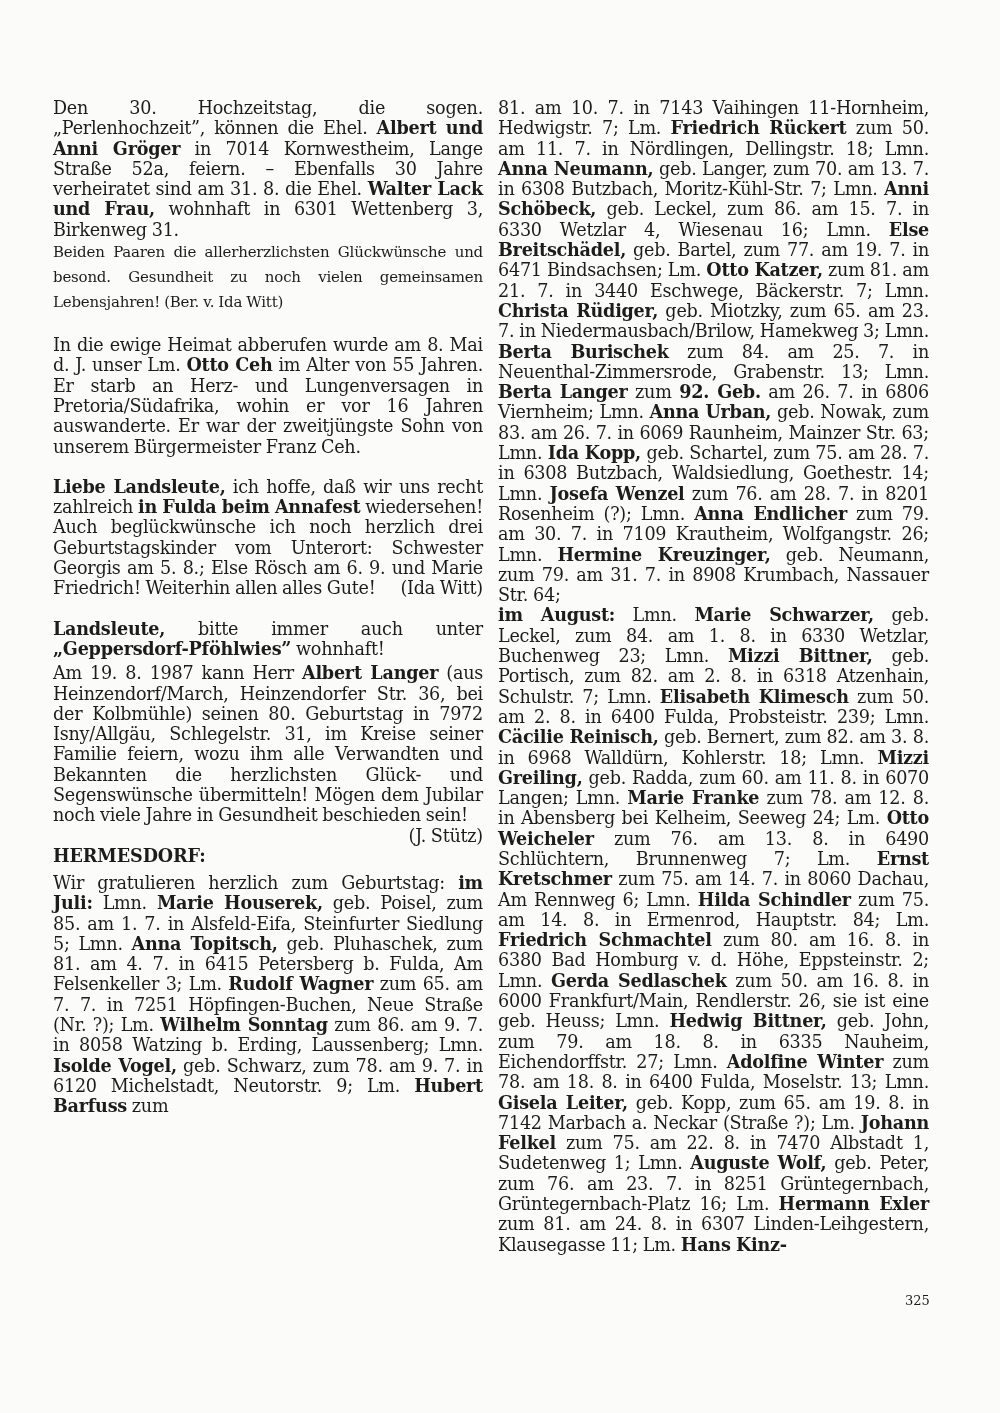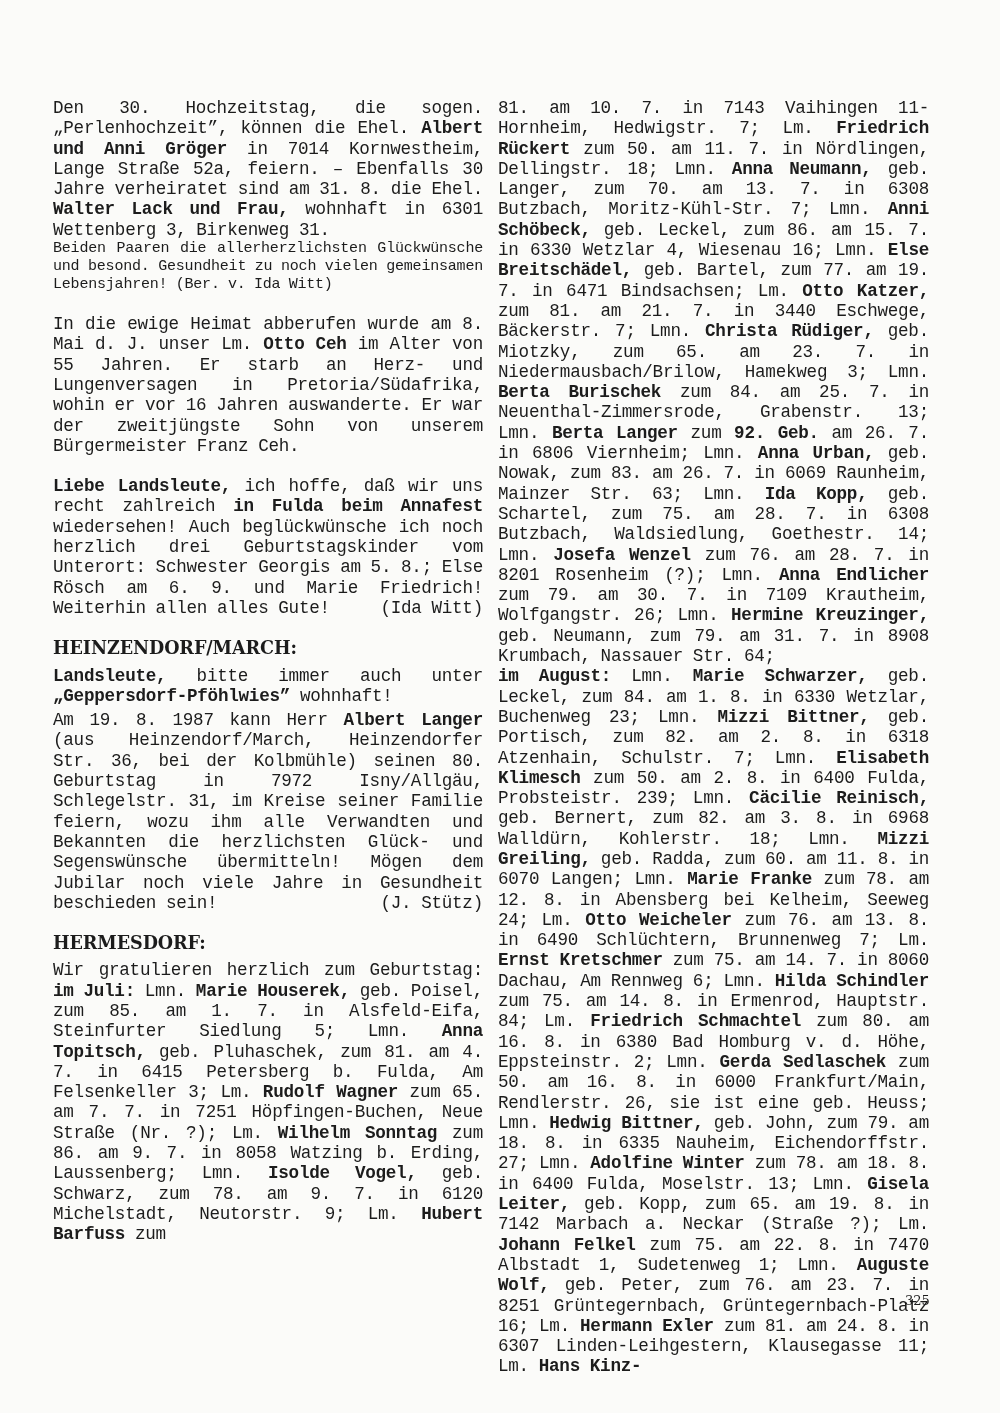--- a/index.html
+++ b/index.html
@@ -17,24 +17,24 @@
     top: 98px;
     width: 430px;
     font-size: 17.6px;
     line-height: 20.3px;
     text-align: justify;
     letter-spacing: -0.25px;
     word-spacing: -0.5px;
   }
   .col-left { left: 53px; }
   .col-right { left: 498px; width: 431px; }
-  p { margin: 0; font-family: Liberation Mono, monospace; }
+  p { margin: 0; }
   .small {
     font-size: 15px;
-    line-height: 18px;
+    line-height: 25px;
     letter-spacing: -0.2px;
   }
   b { font-weight: bold; }
   .gap-lg { height: 20px; }
   .heading {
     font-weight: bold;
     font-size: 17.6px;
     margin: 0 0 7px 0;
     letter-spacing: -0.1px;
   }
@@ -65,21 +65,20 @@
     </p>
 
     <div class="gap-lg"></div>
 
     <p>
       <b>Liebe Landsleute,</b><span> ich hoffe, daß wir uns recht zahlreich </span><b>in Fulda beim Annafest</b><span> wiedersehen! Auch beglückwünsche ich noch herzlich drei Geburtstagskinder vom Unterort: Schwester Georgis am 5. 8.; Else Rösch am 6. 9. und Marie Friedrich! Weiterhin allen alles Gute!</span><span class="sign-inline">(Ida Witt)</span>
     </p>
 
     <div class="gap-lg"></div>
 
-    <h2 class="heading">HEINZENDORF/MARCH:</h2>
     <p>
       <b>Landsleute,</b><span> bitte immer auch unter </span><b>„Geppersdorf-Pföhlwies”</b><span> wohnhaft!</span>
     </p>
     <div style="height:4px"></div>
     <p>
       <span>Am 19. 8. 1987 kann Herr </span><b>Albert Langer</b><span> (aus Heinzendorf/March, Heinzendorfer Str. 36, bei der Kolbmühle) seinen 80. Geburtstag in 7972 Isny/Allgäu, Schlegelstr. 31, im Kreise seiner Familie feiern, wozu ihm alle Verwandten und Bekannten die herzlichsten Glück- und Segenswünsche übermitteln! Mögen dem Jubilar noch viele Jahre in Gesundheit beschieden sein!</span><span class="sign-inline">(J. Stütz)</span>
     </p>
 
     <div class="gap-lg"></div>
 

